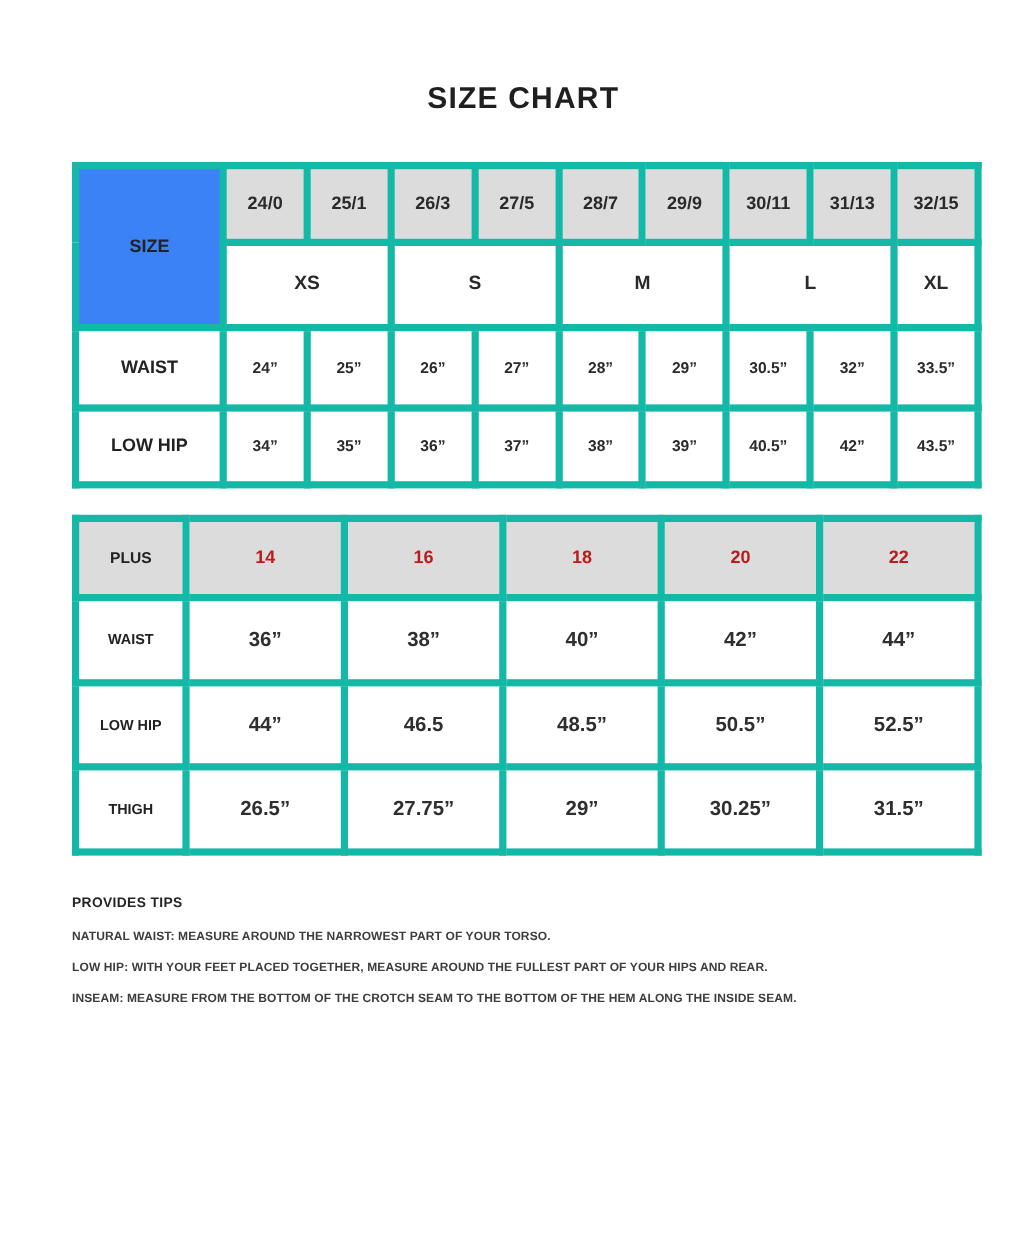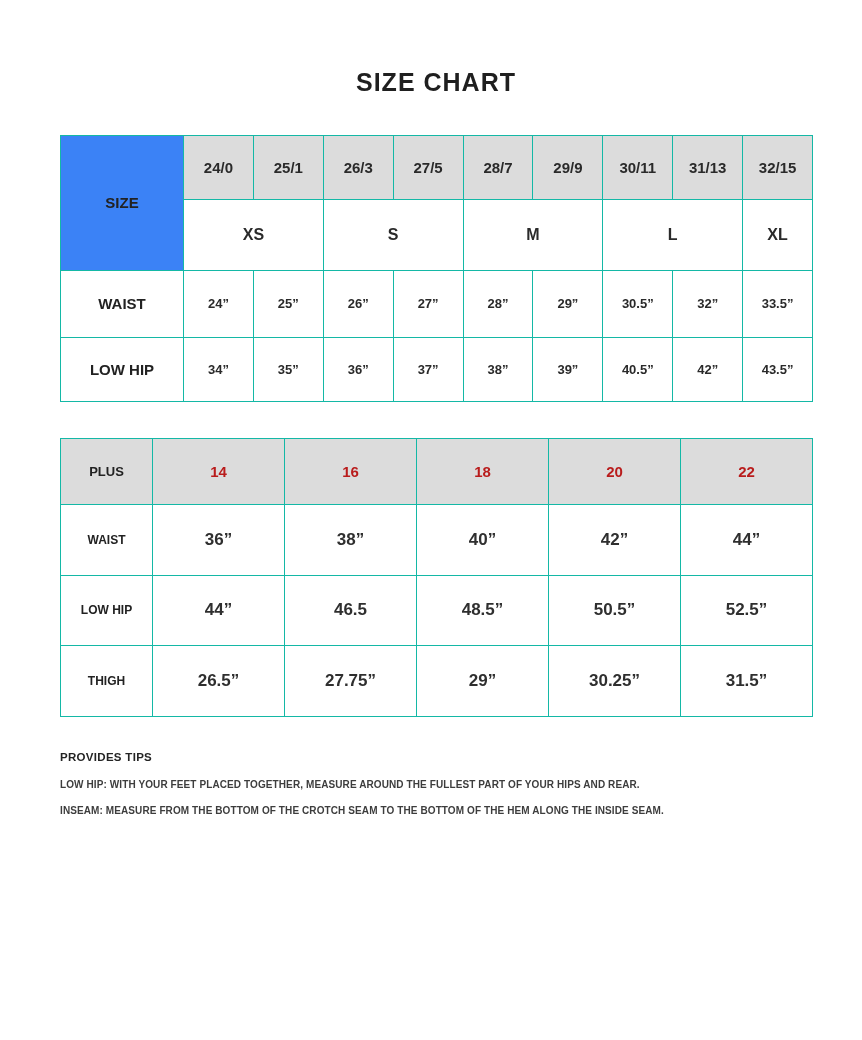--- a/index.html
+++ b/index.html
@@ -26,21 +26,21 @@
     letter-spacing: 1px;
     color: #1f1f1f;
     line-height: 1.15;
   }
   table {
     border-collapse: collapse;
     table-layout: fixed;
     width: 752px;
   }
   td, th {
-    border: 1px solid #14b8a6;
+    border: 6px solid #14b8a6;
     text-align: center;
     vertical-align: middle;
     padding: 0;
     overflow: hidden;
     white-space: nowrap;
   }
   .gray { background: #dcdcdc; }
 
   
   .size-table col.c-label { width: 123px; }
@@ -49,21 +49,21 @@
   .size-table tr:nth-child(2) { height: 71px; }
   .size-table tr:nth-child(3) { height: 67px; }
   .size-table tr:nth-child(4) { height: 64px; }
   .corner      { font-size: 15px; font-weight: bold; background: #3b82f6; }
   .num-size    { font-size: 15px; font-weight: bold; color: #2a2a2a; }
   .letter-size { font-size: 16px; font-weight: bold; color: #2a2a2a; }
   .row-label   { font-size: 15px; font-weight: bold; }
   .val         { font-size: 13px; font-weight: bold; color: #2a2a2a; }
 
   
-  .plus-table { margin-top: 36px; }
+  .plus-table { margin-top: 22px; }
   .plus-table col.p-label { width: 92px; }
   .plus-table col.p-size  { width: 132px; }
   .plus-table tr:nth-child(1) { height: 66px; }
   .plus-table tr:nth-child(2) { height: 71px; }
   .plus-table tr:nth-child(3) { height: 70px; }
   .plus-table tr:nth-child(4) { height: 71px; }
   .plus-corner    { font-size: 13px; font-weight: bold; }
   .plus-size      { font-size: 15px; font-weight: bold; color: #b91c1c; }
   .plus-row-label { font-size: 12px; font-weight: bold; }
   .plus-val       { font-size: 17px; font-weight: 600; color: #2f2f2f; }
@@ -201,17 +201,18 @@
           <td class="plus-val">29”</td>
           <td class="plus-val">30.25”</td>
           <td class="plus-val">31.5”</td>
         </tr>
       </tbody>
   </table>
 
 
   <div class="tips">
     <h2 class="tips-heading">PROVIDES TIPS</h2>
+    <p class="tip">NATURAL WAIST: MEASURE AROUND THE NARROWEST PART OF YOUR TORSO.</p>
     <p class="tip">LOW HIP: WITH YOUR FEET PLACED TOGETHER, MEASURE AROUND THE FULLEST PART OF YOUR HIPS AND REAR.</p>
     <p class="tip">INSEAM: MEASURE FROM THE BOTTOM OF THE CROTCH SEAM TO THE BOTTOM OF THE HEM ALONG THE INSIDE SEAM.</p>
   </div>
 
 </div>
 
 </body></html>

